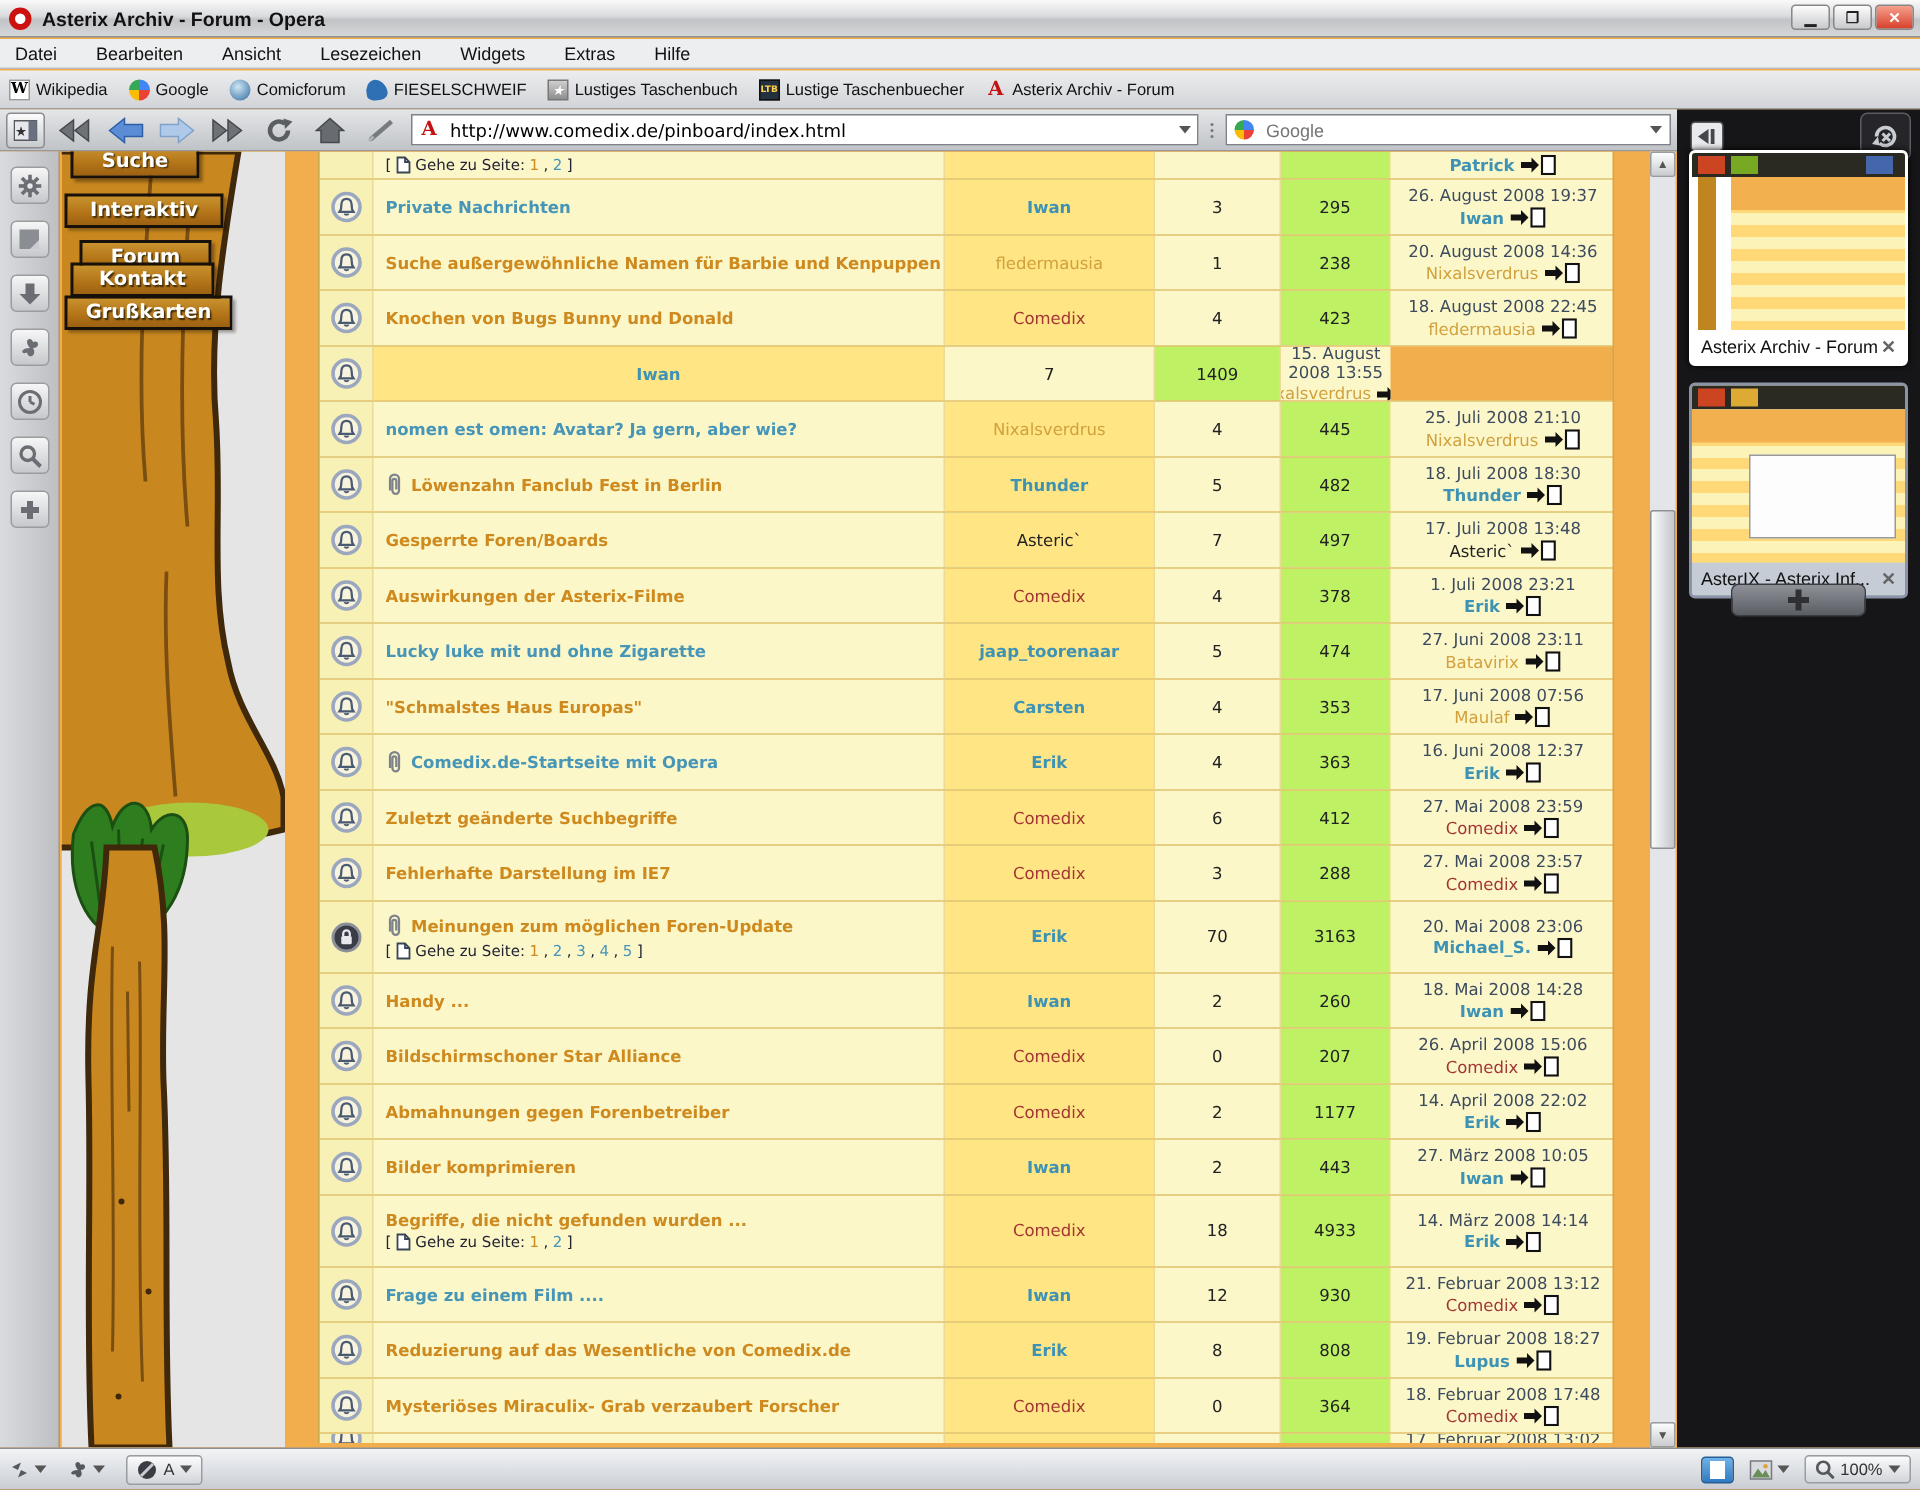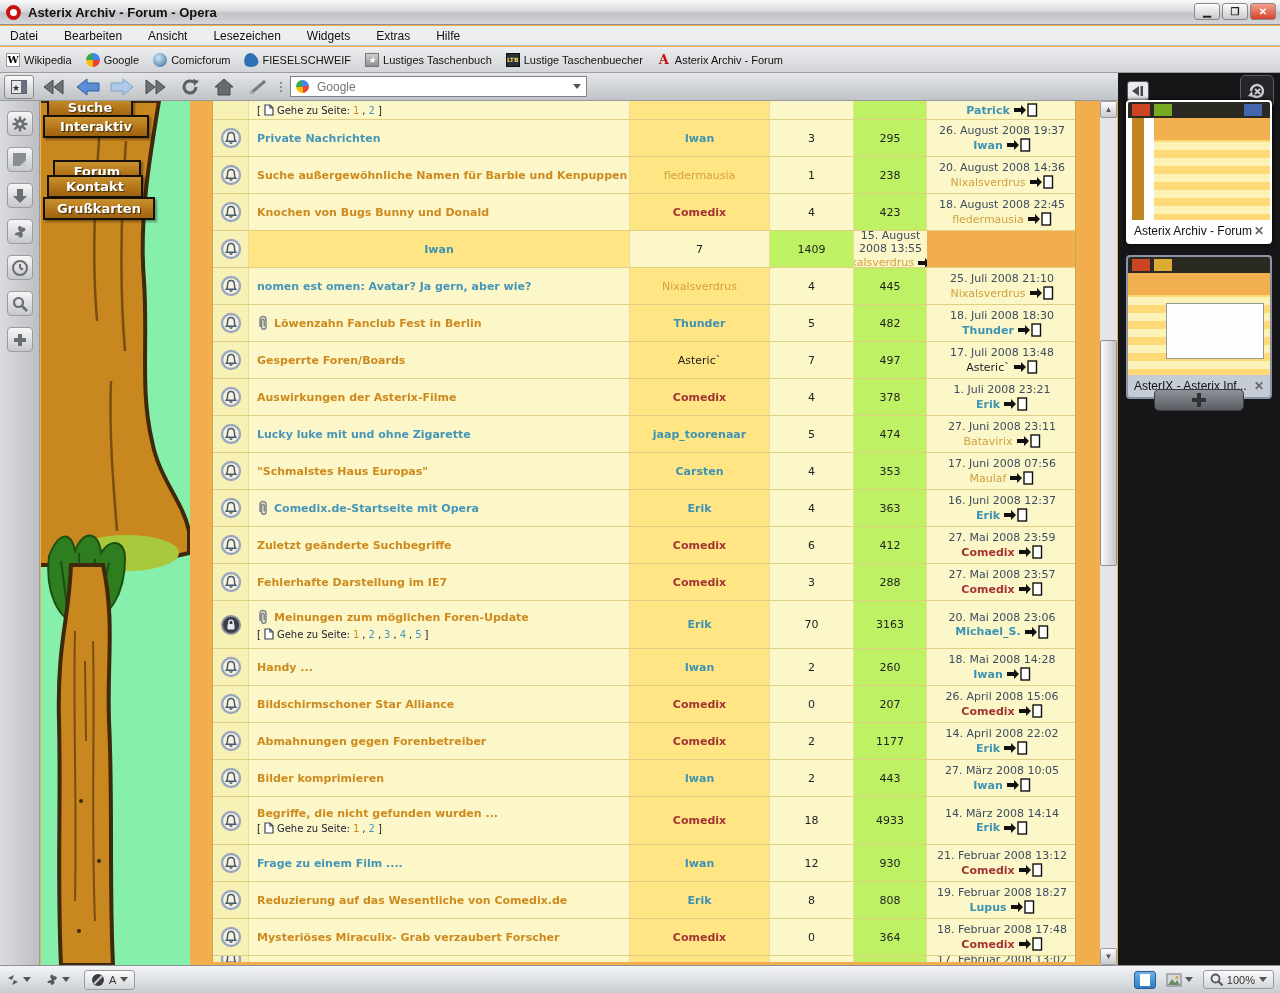--- a/index.html
+++ b/index.html
@@ -67,21 +67,21 @@
   
   #panel-strip{position:absolute;left:0;top:101px;width:40px;height:864px;
     background:linear-gradient(90deg,#D9DBDE 0%,#BDBFC3 100%);border-right:1px solid #97999D;
     display:flex;flex-direction:column;align-items:center;padding-top:10px;gap:11px;}
   .pbtn{width:26px;height:25px;border:1px solid #9A9CA0;border-radius:4px;
     background:linear-gradient(180deg,#F6F6F7,#C6C8CB);display:flex;align-items:center;justify-content:center;}
   .pbtn svg{display:block;}
 
   
   #page{position:absolute;left:41px;top:101px;width:1059px;height:864px;background:#F2AE4C;overflow:hidden;}
-  #tree-area{position:absolute;left:0;top:0;width:149px;height:864px;background:#86efac;}
+  #tree-area{position:absolute;left:0;top:0;width:149px;height:864px;background:#e5e5e5;}
   #tree-area svg{display:block;}
   #signs{position:absolute;left:0;top:0;}
   .sign{position:absolute;background:linear-gradient(180deg,#C8922E 0%,#B27317 60%,#9C6212 100%);
     border:2px solid #17110A;color:#fff;font:bold 13px "DejaVu Sans",sans-serif;
     text-align:center;padding:2px 0;text-shadow:1px 1px 1px #3A2A08;box-shadow:2px 2px 2px rgba(0,0,0,.35);}
 
   
   #ftable{position:absolute;left:171px;top:0;width:864px;border-left:1px solid #C9A84E;border-right:1px solid #C9A84E;}
   .trow{display:grid;grid-template-columns:36px 381px 140px 84px 73px 150px;
     height:37px;border-bottom:1px solid #DFD084;font-family:"DejaVu Sans",sans-serif;font-size:11px;overflow:hidden;}
@@ -96,21 +96,21 @@
   .c-author{background:#FFE583;}
   .c-replies{background:#FBF7C9;color:#222;}
   .c-views{background:#bef264;color:#222;}
   .c-last{background:#FBF7C9;flex-direction:column;justify-content:center;gap:1px;color:#3D4B5E;align-items:center;}
   .title-line{display:flex;align-items:center;gap:5px;}
   .tl{font-weight:bold;text-decoration:none;}
   .tl-teal{color:#4796B8;}
   .tl-orange{color:#CE8A1E;}
   .au-teal{color:#3E93B4;font-weight:bold;}
   .au-orange{color:#D2A13E;}
-  .au-red{color:#A33535;font-weight:bold;}
+  .au-red{color:#A33535;font-weight:normal;}
   .au-black{color:#222;}
   .pag{font-size:10px;color:#223;display:flex;align-items:center;gap:3px;}
   .pg1{color:#CE8A1E;} .pgn{color:#4796B8;}
   .lastline{display:flex;align-items:center;gap:4px;}
   .dateline{text-align:center;}
 
   
   #pg-scroll{position:absolute;left:1100px;top:101px;width:17px;height:864px;background:#E3E5E9;}
   .sbtn{position:absolute;left:0;width:17px;height:17px;border:1px solid #9A9CA0;border-radius:2px;
     background:linear-gradient(180deg,#FDFDFD,#C9CBCE);display:flex;align-items:center;justify-content:center;
@@ -253,20 +253,25 @@
         <svg width="20" height="18">
           <polygon points="10,1 19,9 16,9 16,17 4,17 4,9 1,9" fill="#686C71" stroke="#45484D"></polygon>
         </svg>
       </span>
     <span class="tbtn">
         <svg width="20" height="18">
           <line x1="3" y1="15" x2="17" y2="3" stroke="#777B80" stroke-width="3"></line>
           <line x1="2" y1="16" x2="5" y2="13" stroke="#AEB2B6" stroke-width="2"></line>
         </svg>
       </span>
+    <div id="address-field">
+      <i class="bi bi-asterix"></i>
+      <input value="http://www.comedix.de/pinboard/index.html" style="">
+      <span class="caret"></span>
+    </div>
     <span id="field-divider">
         <i></i>
         <i></i>
         <i></i>
       </span>
     <div id="search-field">
       <i class="bi bi-google small"></i>
       <input placeholder="Google" style="">
       <span class="caret"></span>
     </div>
@@ -335,21 +340,21 @@
         <path d="M8,455 C18,430 30,430 34,450 C42,428 58,430 60,452 C70,436 84,440 84,458 C84,490 70,520 40,524 C16,520 4,490 8,455 Z" fill="#2E7E20" stroke="#1C4F12" stroke-width="2"></path>
         <path d="M20,460 L26,505 M38,452 L40,508 M54,458 L50,506 M68,462 L60,500" stroke="#1C4F12" stroke-width="2" fill="none"></path>
         <path d="M30,464 C28,520 16,540 18,620 C20,700 16,780 20,864 L72,864 C68,780 72,700 68,620 C66,560 74,520 62,464 Z" fill="#C8871F" stroke="#40280A" stroke-width="4"></path>
         <path d="M34,530 C32,610 36,700 34,800 M52,540 C54,620 50,720 54,820 M44,560 L45,640" fill="none" stroke="#7A4E10" stroke-width="2"></path>
         <circle cx="40" cy="700" r="2" fill="#40280A"></circle>
           <circle cx="58" cy="760" r="2" fill="#40280A"></circle>
           <circle cx="38" cy="830" r="2" fill="#40280A"></circle>
       </svg>
       <div id="signs">
         <div class="sign" style="left:6px;top:-5px;width:86px;">Suche</div>
-        <div class="sign" style="left:2px;top:14px;width:106px;">Interaktiv</div>
+        <div class="sign" style="left:2px;top:28px;width:106px;">Interaktiv</div>
         <div class="sign" style="left:12px;top:59px;width:88px;">Forum</div>
         <div class="sign" style="left:6px;top:74px;width:96px;">Kontakt</div>
         <div class="sign" style="left:2px;top:96px;width:112px;">Grußkarten</div>
       </div>
     </div>
     <div id="ftable">
       <div id="topic-rows">
           <div class="trow partial-top">
             <div class="cell c-icon"></div>
             <div class="cell c-topic">

